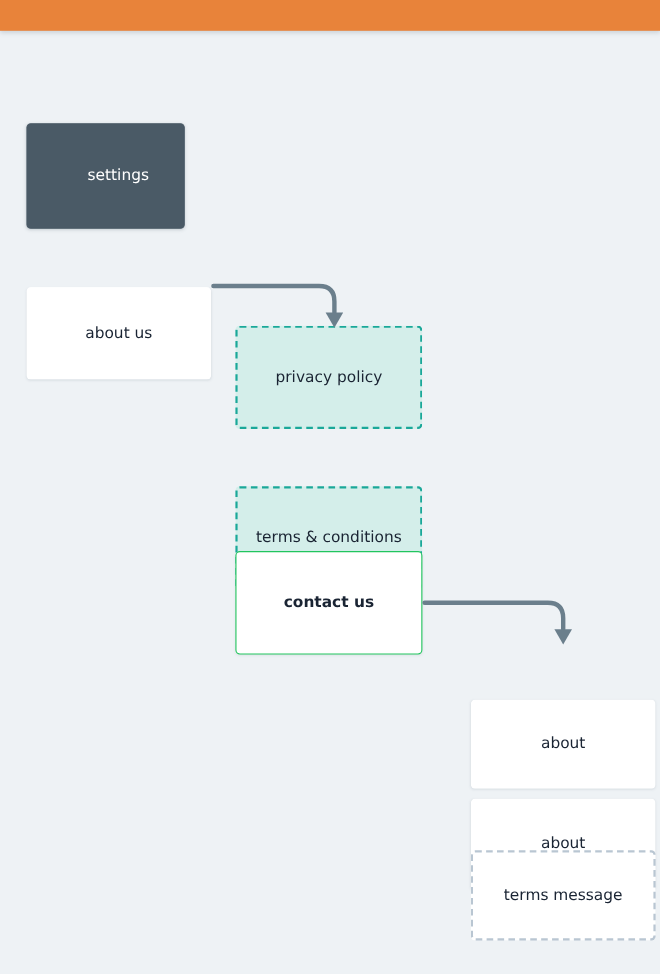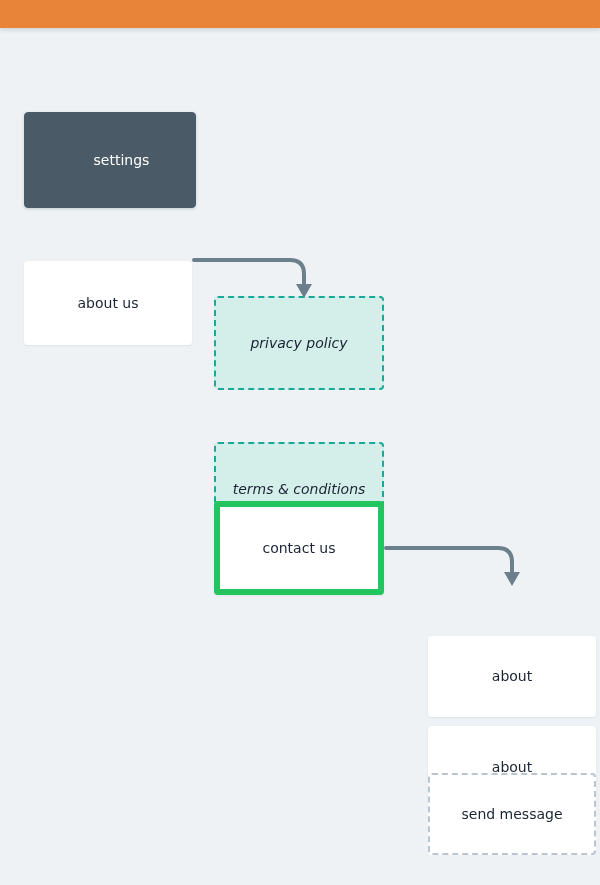--- a/index.html
+++ b/index.html
@@ -40,54 +40,54 @@
   }
 
   .node.solid-white {
     background:#ffffff;
     border:1px solid transparent;
     box-shadow:0 1px 2px rgba(110,125,140,0.13);
     margin-top:44px;
   }
   .node.outlined {
     background:#ffffff;
-    border:6px solid #22c55e;
+    border:1px solid #22c55e;
     box-shadow:0 1px 2px rgba(110,125,140,0.10);
+    font-weight:bold;
   }
   .node.dark {
     background:#4a5a66;
     color:#ffffff;
     border:1px solid #4a5a66;
     box-shadow:0 1px 3px rgba(80,95,110,0.25);
   }
   .node.dashed-teal {
     background:#d4eeea;
     border:2px dashed #1aa899;
-    font-style:italic;
   }
   .node.dashed-gray {
     background:#ffffff;
     border:2px dashed #b9c6d2;
   }
 
   
   .connector {
     position:absolute;
     z-index:3;
     pointer-events:none;
   }
 </style>
 </head>
 <body>
 
 <div id="canvas">
 
   <div class="appbar"></div>
 
-  <div class="node dark" style="left:24px; top:112px; width:172px; height:96px;padding-left:33px;">
+  <div class="node dark" style="left:24px; top:112px; width:144px; height:96px;padding-left:33px;">
     <span>settings</span>
   </div>
 
   <div class="node solid-white" style="left:24px; top:217px; width:168px; height:84px;">
     <span>about us</span>
   </div>
 
   <svg class="connector" style="left:190px; top:248px;" width="130" height="56" viewBox="0 0 130 56">
     <path d="M 4 12 L 100 12 Q 114 12 114 26 L 114 36" fill="none" stroke="#6b7f8c" stroke-width="4" stroke-linecap="round"></path>
     <path d="M 106 36 L 114 50 L 122 36 Z" fill="#6b7f8c"></path>
@@ -112,16 +112,16 @@
 
   <div class="node solid-white" style="left:428px; top:592px; width:168px; height:81px;">
     <span>about</span>
   </div>
 
   <div class="node solid-white" style="left:428px; top:682px; width:168px; height:83px;">
     <span>about</span>
   </div>
 
   <div class="node dashed-gray" style="left:428px; top:773px; width:168px; height:82px;">
-    <span>send message</span>
+    <span>terms message</span>
   </div>
 
 </div>
 
 </body></html>

